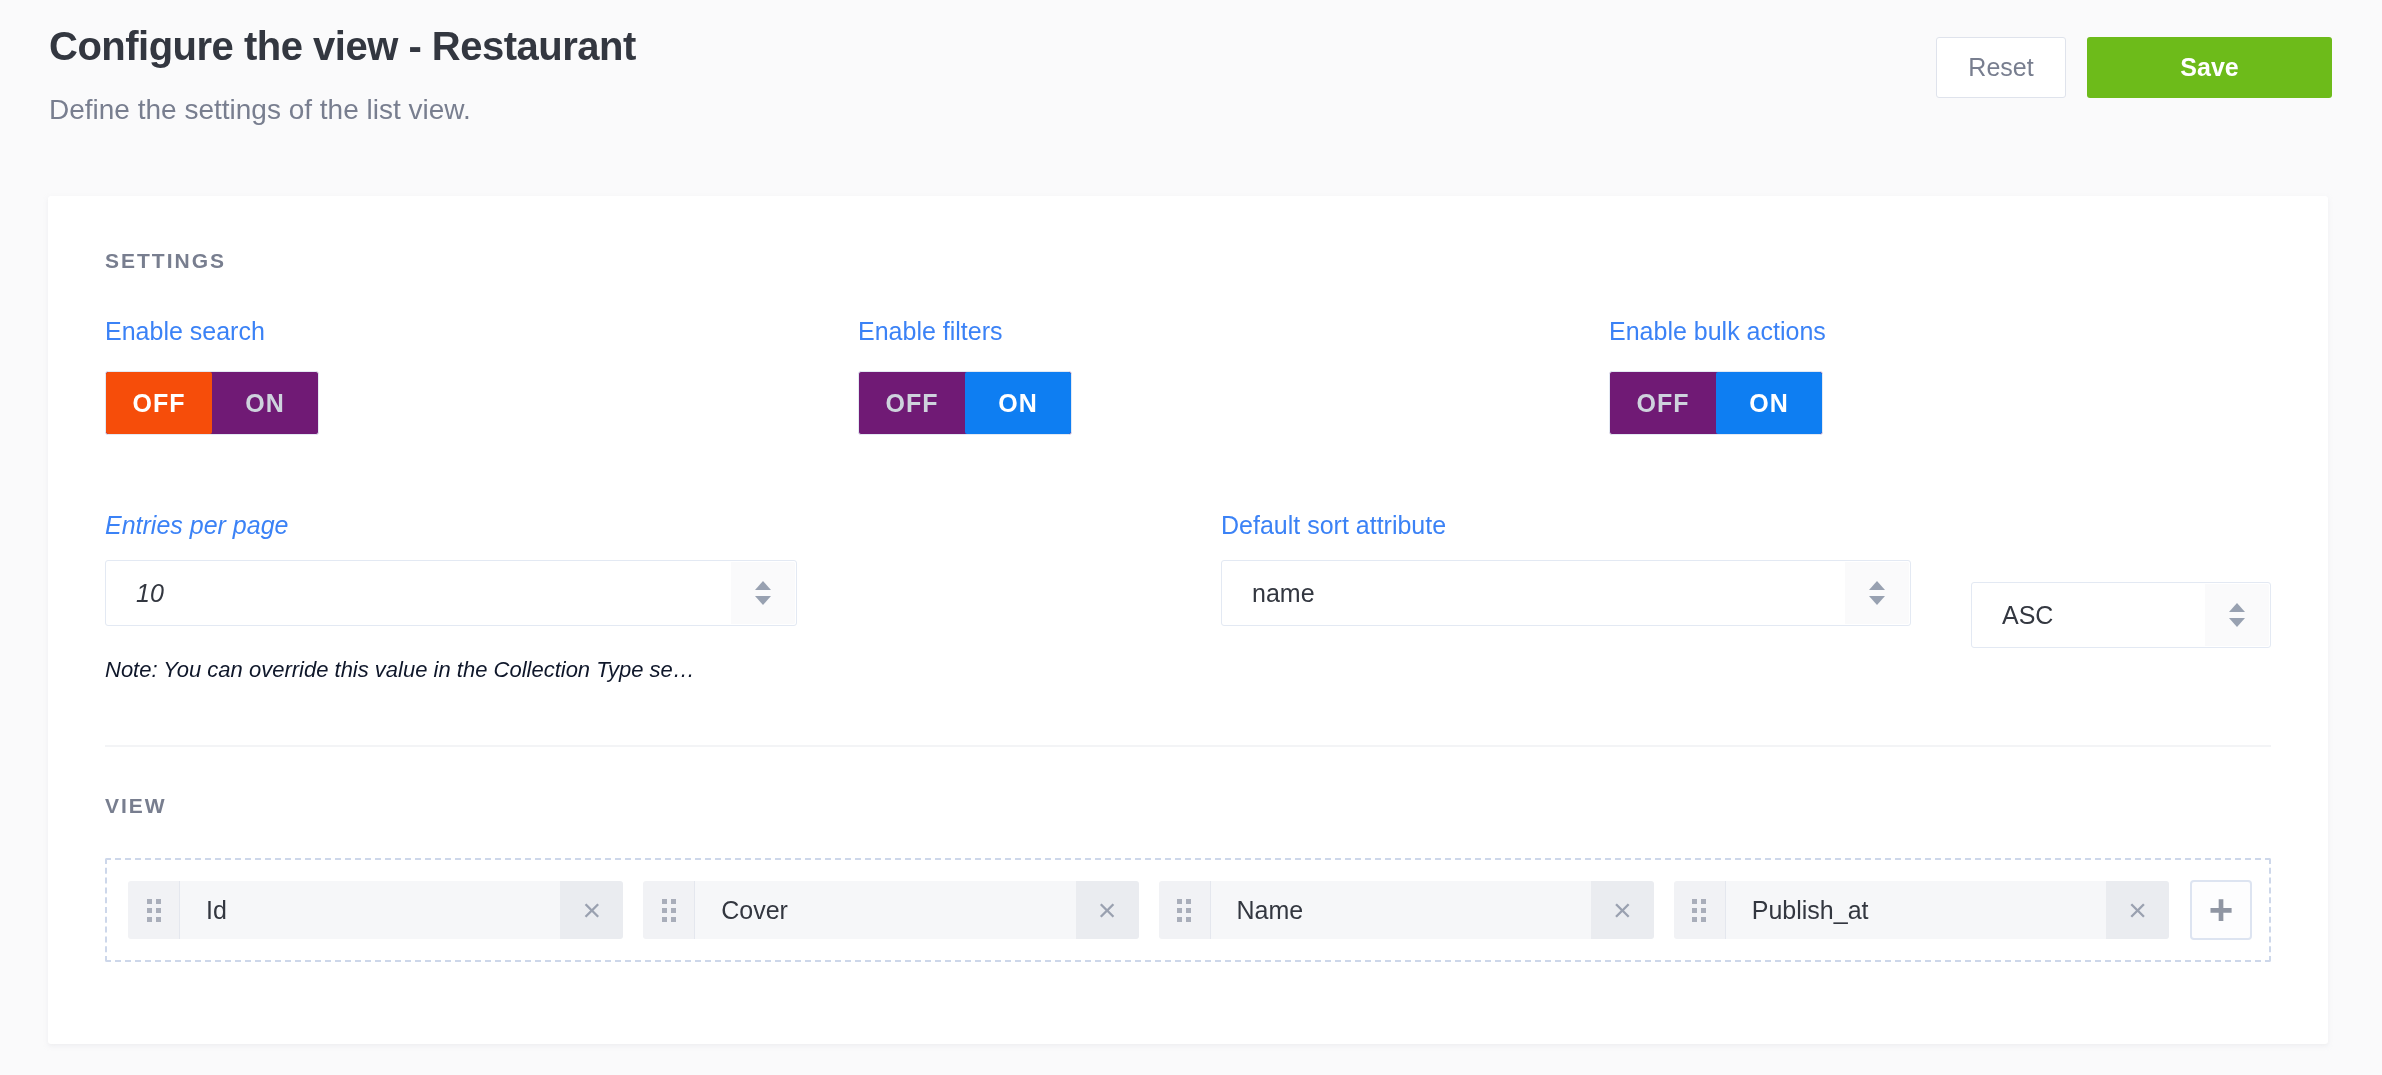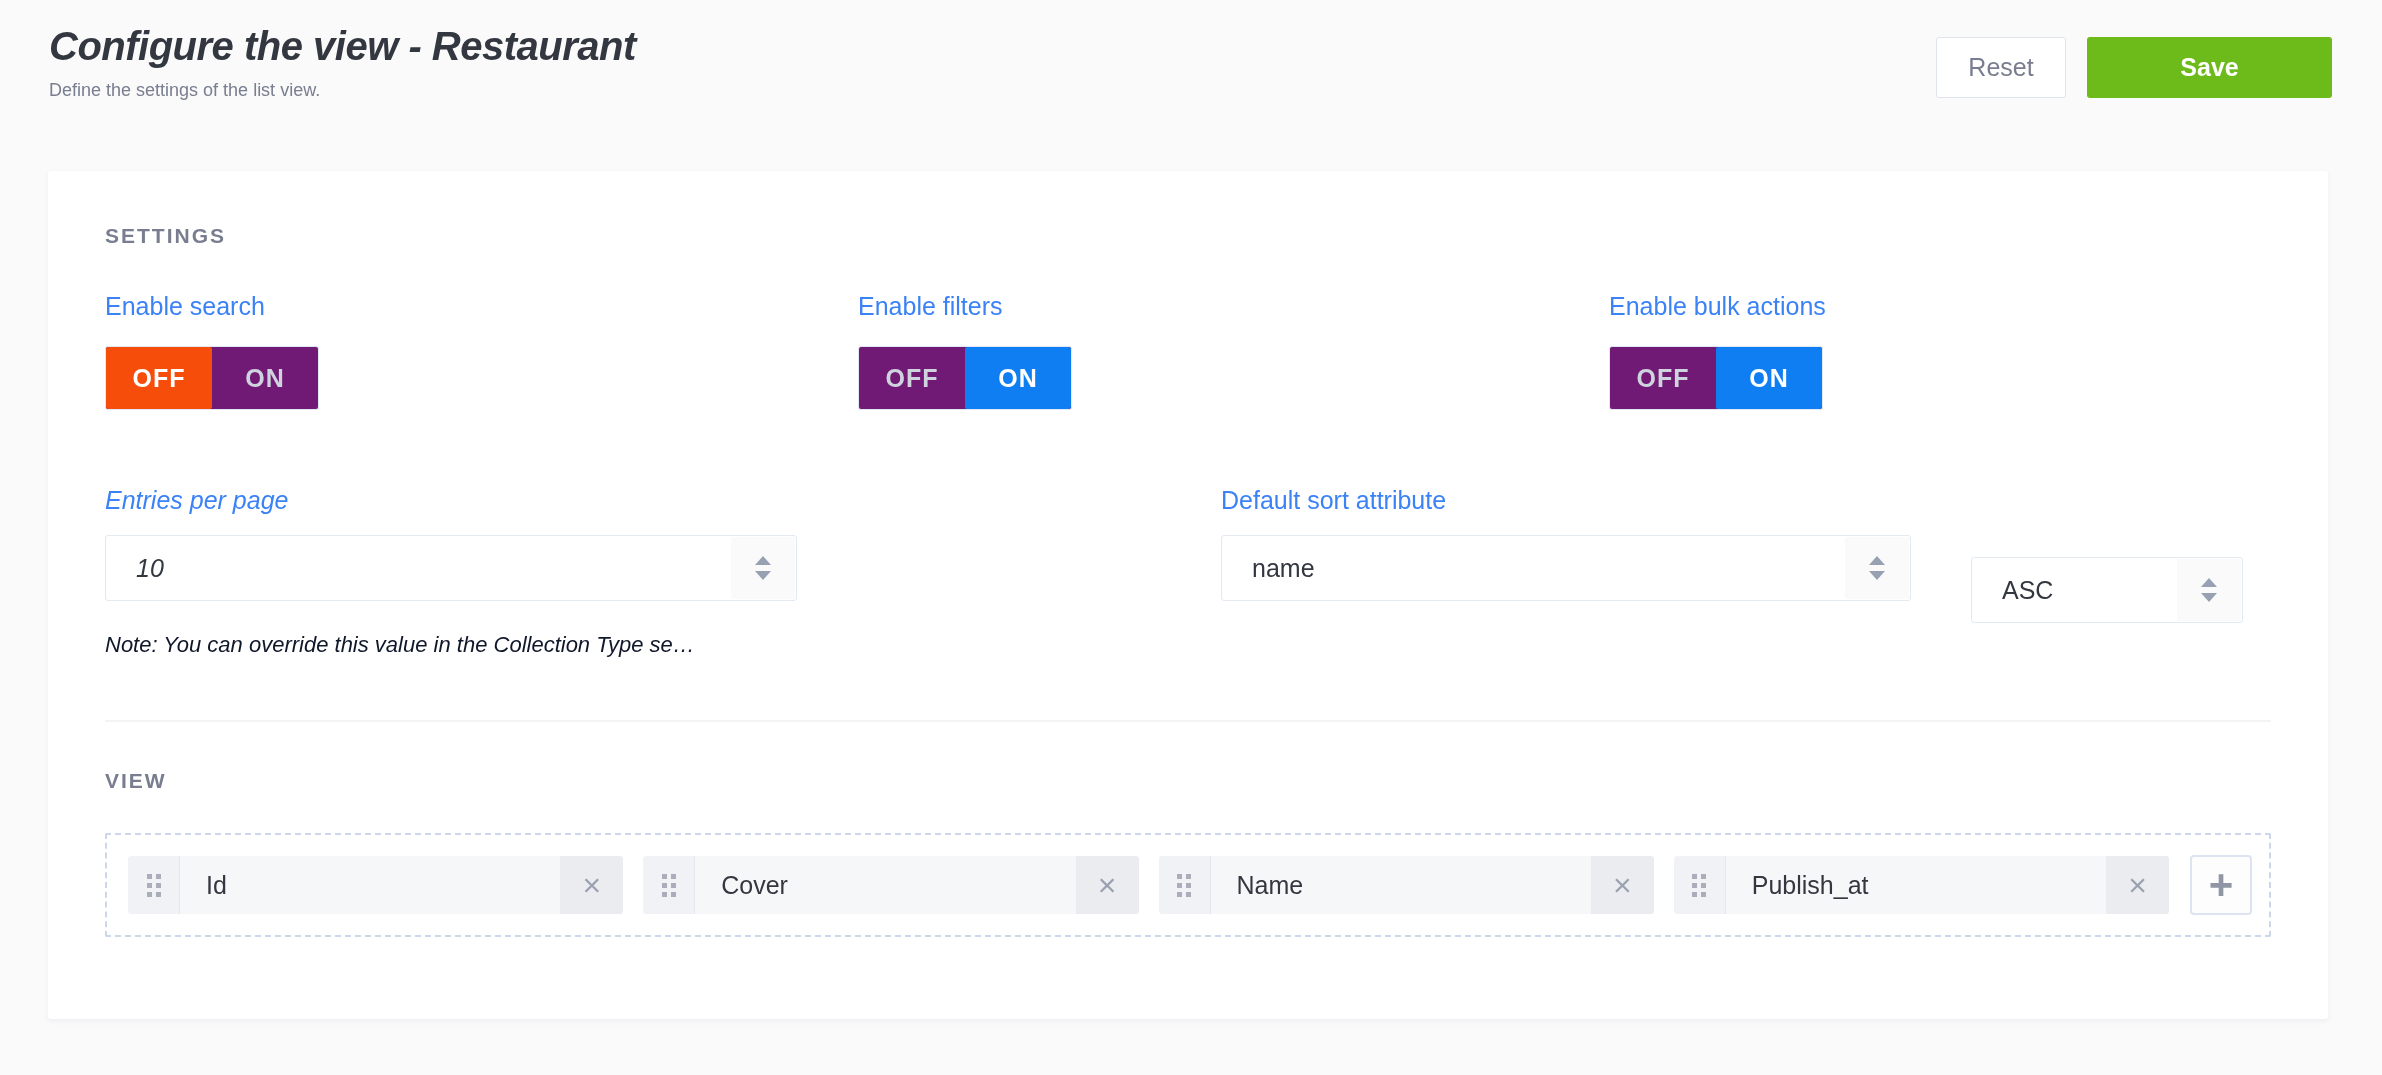--- a/index.html
+++ b/index.html
@@ -9,23 +9,22 @@
     font-family: "Liberation Sans", sans-serif;
     overflow: hidden;
     color: #333740;
   }
 
   
   .header { position: relative; margin: 0 50px 0 49px; padding-top: 22px; }
   .page-title {
     font-size: 40px; font-weight: 800; color: #333740; letter-spacing: -0.5px;
     line-height: 1.2;
-    font-style: italic;
-  }
-  .page-subtitle { margin-top: 10px; font-size: 18px; color: #787e8f; }
+  }
+  .page-subtitle { margin-top: 24px; font-size: 28px; color: #787e8f; }
   .header-actions { position: absolute; top: 37px; right: 0; display: flex; gap: 21px; }
   .btn { height: 61px; border-radius: 3px; font-size: 25px; cursor: pointer; font-family: "Liberation Sans", sans-serif; }
   .btn-reset {
     width: 130px; background: #ffffff; border: 1px solid #dfe3ec; color: #787e8f;
   }
   .btn-save {
     width: 245px; background: #6dbb1a; border: none; color: #ffffff; font-weight: 700;
   }
 
   
@@ -51,21 +50,21 @@
     flex: 1; display: flex; align-items: center; justify-content: center;
     font-size: 25px; font-weight: 700; letter-spacing: 1px; color: #ced3dd;
   }
   .toggle.off-active .seg-off { background: #f64d0a; color: #ffffff; border-radius: 2px; }
   .toggle.on-active  .seg-on  { background: #0e7ef2; color: #ffffff; border-radius: 2px; }
 
   
   .selects-row { margin-top: 76px; display: flex; align-items: flex-start; }
   .sel-group-1 { width: 692px; font-style: italic; }
   .sel-group-2 { width: 690px; margin-left: 424px; }
-  .sel-group-3 { width: 272px; margin-left: 60px; margin-top: 51px; }
+  .sel-group-3 { width: 300px; margin-left: 60px; margin-top: 51px; }
   .select {
     position: relative; margin-top: 20px; height: 66px; background: #fff;
     border: 1px solid #e3e9f3; border-radius: 3px; cursor: pointer;
   }
   .select-value {
     display: block; line-height: 64px; padding-left: 30px; font-size: 25px; color: #333740;
   }
   .select-caret {
     position: absolute; top: 1px; right: 1px; bottom: 1px; width: 64px;
     background: #fafafb; border-radius: 0 2px 2px 0;

